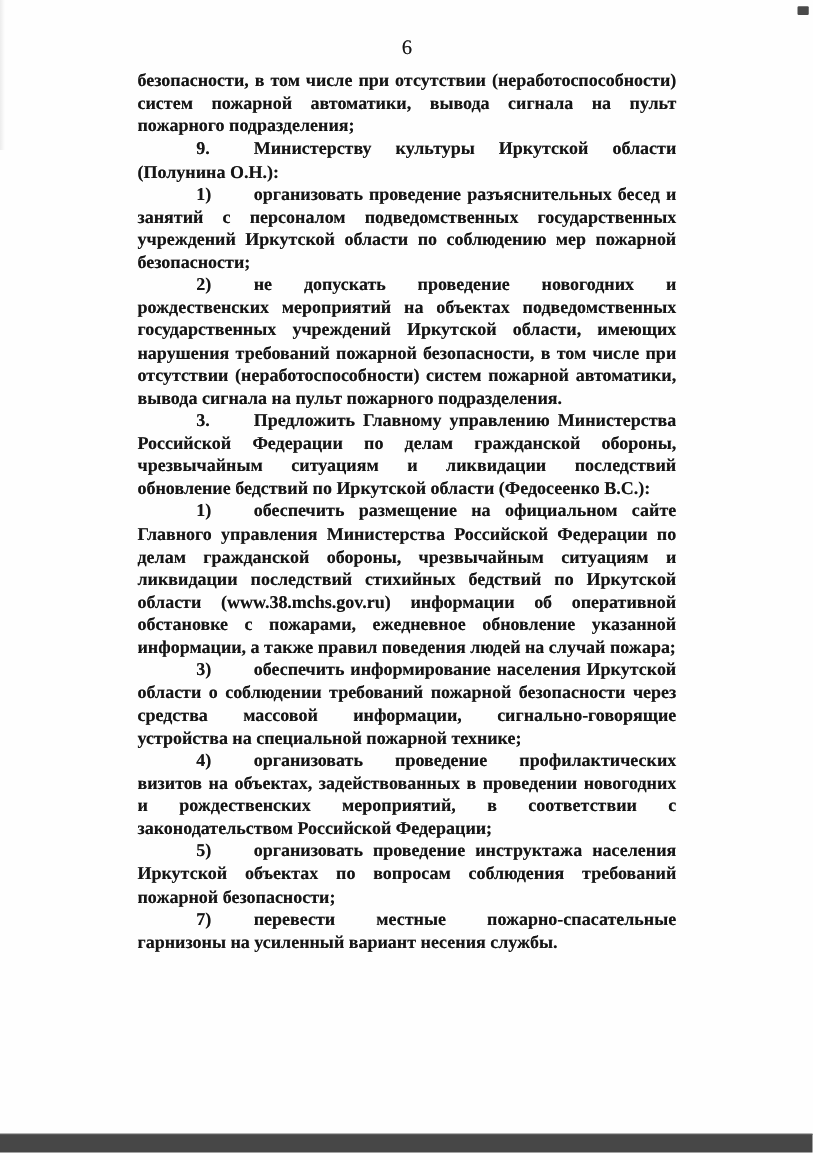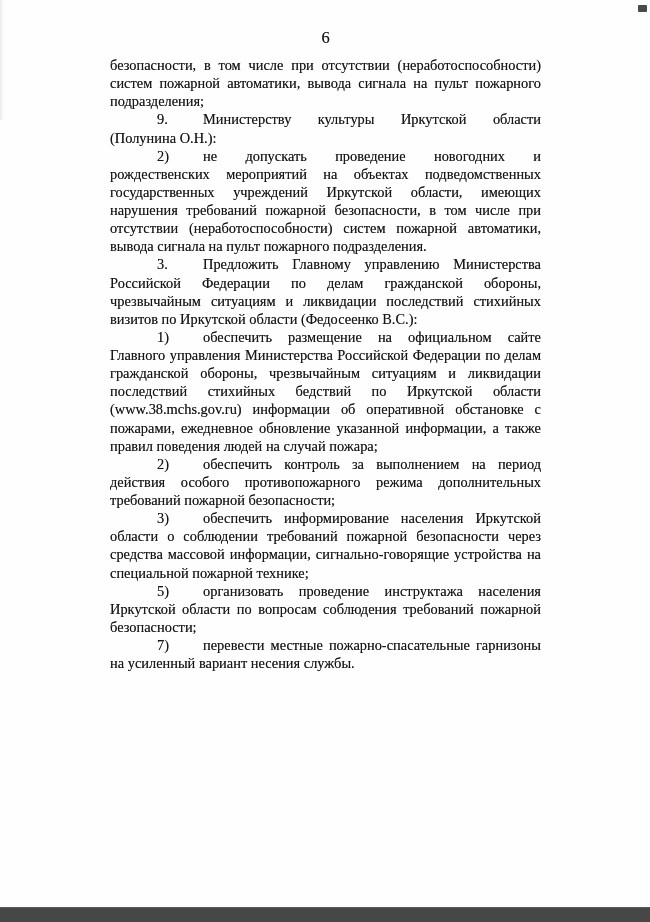--- a/index.html
+++ b/index.html
@@ -36,20 +36,21 @@
     width: 431px;
     font-size: 14.4px;
     line-height: 18.12px;
     color: #161616;
     text-align: justify;
     text-shadow: 0 0 0.4px rgba(0,0,0,0.55);
   }
   .para {
     margin: 0;
     text-indent: 47px;
+    font-weight: bold;
   }
   .para.continuation {
     text-indent: 0;
   }
   .num {
     display: inline-block;
     width: 46px;
     text-indent: 0;
   }
   .scan-edge-bottom {
@@ -81,23 +82,24 @@
 </style>
 </head>
 <body>
 
 <div class="page">
   <div class="scan-shade-left"></div>
   <div class="page-number">6</div>
   <div class="doc-body">
       <p class="para continuation"><span>безопасности, в том числе при отсутствии (неработоспособности) систем пожарной автоматики, вывода сигнала на пульт пожарного подразделения;</span></p>
       <p class="para"><span class="num">9.</span><span>Министерству культуры Иркутской области (Полунина О.Н.):</span></p>
+      <p class="para"><span class="num">1)</span><span>организовать проведение разъяснительных бесед и занятий с персоналом подведомственных государственных учреждений Иркутской области по соблюдению мер пожарной безопасности;</span></p>
       <p class="para"><span class="num">2)</span><span>не допускать проведение новогодних и рождественских мероприятий на объектах подведомственных государственных учреждений Иркутской области, имеющих нарушения требований пожарной безопасности, в том числе при отсутствии (неработоспособности) систем пожарной автоматики, вывода сигнала на пульт пожарного подразделения.</span></p>
-      <p class="para"><span class="num">3.</span><span>Предложить Главному управлению Министерства Российской Федерации по делам гражданской обороны, чрезвычайным ситуациям и ликвидации последствий стихийных визитов по Иркутской области (Федосеенко В.С.):</span></p>
+      <p class="para"><span class="num">3.</span><span>Предложить Главному управлению Министерства Российской Федерации по делам гражданской обороны, чрезвычайным ситуациям и ликвидации последствий обновление бедствий по Иркутской области (Федосеенко В.С.):</span></p>
       <p class="para"><span class="num">1)</span><span>обеспечить размещение на официальном сайте Главного управления Министерства Российской Федерации по делам гражданской обороны, чрезвычайным ситуациям и ликвидации последствий стихийных бедствий по Иркутской области (www.38.mchs.gov.ru) информации об оперативной обстановке с пожарами, ежедневное обновление указанной информации, а также правил поведения людей на случай пожара;</span></p>
-      <p class="para"><span class="num">2)</span><span>обеспечить контроль за выполнением на период действия особого противопожарного режима дополнительных требований пожарной безопасности;</span></p>
       <p class="para"><span class="num">3)</span><span>обеспечить информирование населения Иркутской области о соблюдении требований пожарной безопасности через средства массовой информации, сигнально-говорящие устройства на специальной пожарной технике;</span></p>
-      <p class="para"><span class="num">5)</span><span>организовать проведение инструктажа населения Иркутской области по вопросам соблюдения требований пожарной безопасности;</span></p>
+      <p class="para"><span class="num">4)</span><span>организовать проведение профилактических визитов на объектах, задействованных в проведении новогодних и рождественских мероприятий, в соответствии с законодательством Российской Федерации;</span></p>
+      <p class="para"><span class="num">5)</span><span>организовать проведение инструктажа населения Иркутской объектах по вопросам соблюдения требований пожарной безопасности;</span></p>
       <p class="para"><span class="num">7)</span><span>перевести местные пожарно-спасательные гарнизоны на усиленный вариант несения службы.</span></p>
     </div>
   <div class="scan-speck-topright"></div>
   <div class="scan-edge-bottom"></div>
 </div>
 
 </body></html>

